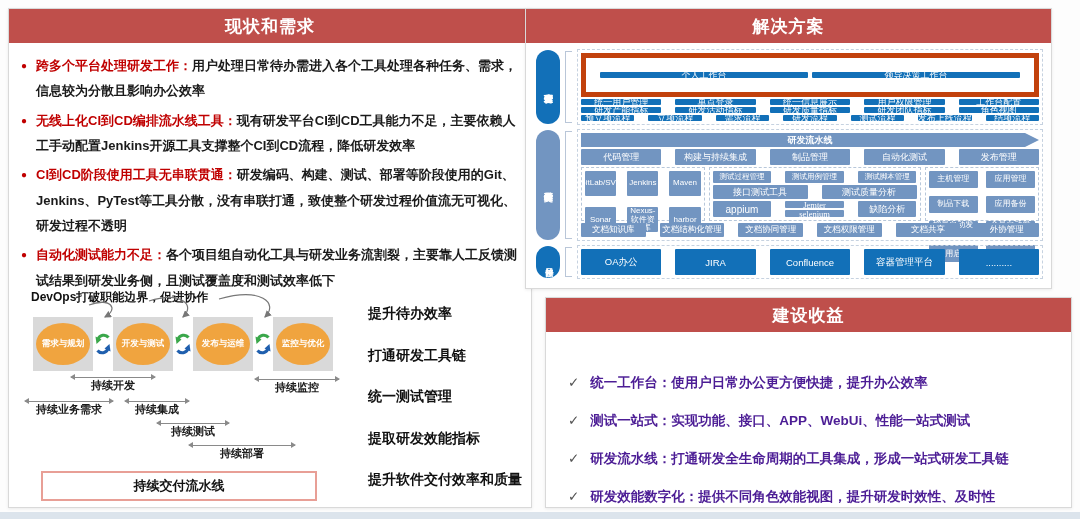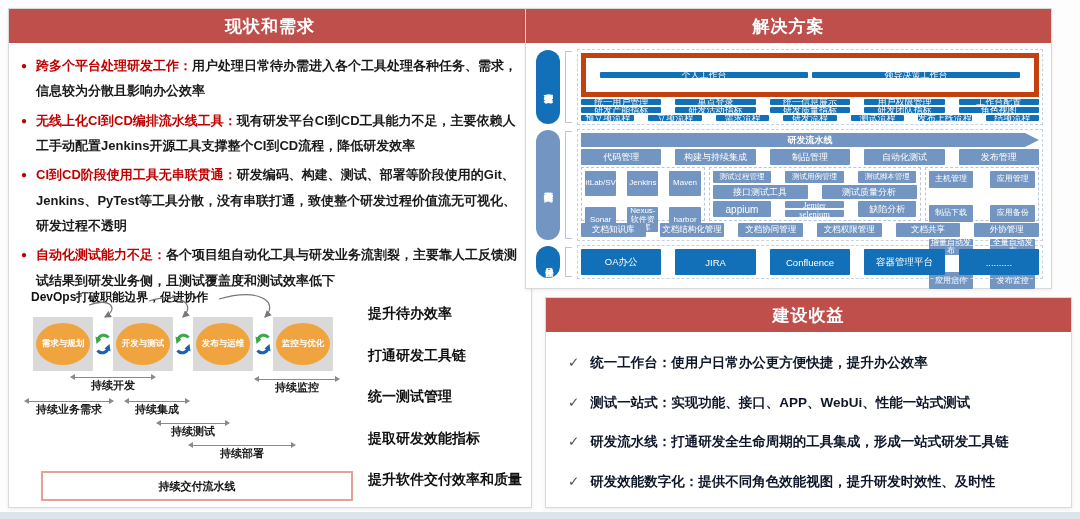--- a/index.html
+++ b/index.html
@@ -41,22 +41,22 @@
   .dline::before,.dline::after{content:""; position:absolute; top:-3px; border-top:3.5px solid transparent; border-bottom:3.5px solid transparent;}
   .dline::before{left:-1px; border-right:5px solid #8a8a8a;}
   .dline::after{right:-1px; border-left:5px solid #8a8a8a;}
   .dlabel{margin-top:0; text-align:center; font-size:11px; font-weight:bold; color:#1a1a1a; white-space:nowrap;}
   .sp1{left:52px; top:88px; width:84px;}
   .sp2{left:236px; top:90px; width:84px;}
   .sp3{left:6px;  top:112px; width:88px;}
   .sp4{left:106px; top:112px; width:64px;}
   .sp5{left:138px; top:134px; width:72px;}
   .sp6{left:170px; top:156px; width:106px;}
-  .pipeline{position:absolute; left:22px; top:182px; width:312px; height:30px; border:2px solid var(--pipeline-border);
-    background:#fff; display:flex; align-items:center; justify-content:center; font-size:11px; font-weight:bold; color:#111;}
+  .pipeline{position:absolute; left:22px; top:182px; width:276px; height:30px; border:2px solid var(--pipeline-border);
+    background:#fff; display:flex; align-items:center; justify-content:center; font-size:13px; font-weight:bold; color:#111;}
   .outcomes{flex:1; padding:16px 2px 14px 14px; display:flex; flex-direction:column; justify-content:space-between;}
   .outcome{font-size:14px; font-weight:bold; color:#111; white-space:nowrap;}
 
   
   .sol-body{position:absolute; top:40px; left:8px; right:8px; bottom:4px; display:flex; flex-direction:column; gap:4px;}
   .sec{display:flex; align-items:stretch;}
   .sec1{height:76px;} .sec2{height:112px;} .sec3{height:34px;}
   .pill{width:24px; flex:none; margin:1px 5px 1px 2px; border-radius:12px; color:#fff; font-weight:bold; font-size:9px;
     writing-mode:vertical-lr; text-orientation:upright; display:flex; align-items:center; justify-content:center; letter-spacing:0;}
   .pill-dark{background:var(--bright-blue);}
@@ -70,36 +70,36 @@
   .portal-row{border:5px solid #c2410c; padding:14px; gap:4px;justify-content:space-between;}
   .sbox{background:var(--steel-blue);}
   .banner{height:14px; flex:none; background:var(--steel-blue); color:#fff; font-size:9px; font-weight:bold;
     display:flex; align-items:center; justify-content:center;
     clip-path:polygon(0 0, calc(100% - 14px) 0, 100% 50%, calc(100% - 14px) 100%, 0 100%);}
   .stage-row{height:16px; flex:none;}
   .groups{display:flex; gap:4px; flex:1; min-height:0;}
   .group{border:1px dashed #b7c7da; padding:3px; display:flex; flex-direction:column; gap:2px; min-width:0;}
   .group-code{width:27%;} .group-test{flex:1;} .group-release{width:25%;}
   .grid3{flex:1; display:grid; grid-template-columns:repeat(3,1fr); grid-auto-rows:1fr; gap:11px;}
-  .grid2{flex:1; display:grid; grid-template-columns:repeat(2,1fr); grid-auto-rows:1fr; gap:17px;}
+  .grid2{flex:1; display:grid; grid-template-columns:repeat(2,1fr); grid-auto-rows:1fr; gap:8px;}
   .grid3 .bbox,.grid2 .bbox{display:flex; font-size:8px; line-height:1.05; white-space:normal; text-align:center; padding:0 1px;}
   .trow-small .bbox{font-size:7.5px;}
   .trow-small{height:12px; flex:none;}
   .trow-mid{height:14px; flex:none;}
   .trow-bot{flex:1;}
   .tstack{flex:1; display:flex; flex-direction:column; gap:2px; min-width:0;font-family:Liberation Serif, serif;}
   .tstack .bbox{font-size:8.5px;}
   .tname{font-size:10px;}
   .docs-row{height:14px; flex:none;}
   .docs-row .bbox{font-size:8.5px;}
   .ext-row .bbox{font-size:9.5px;}
 
   
   .benefit-list{padding:22px 24px 18px 22px; height:177px; display:flex; flex-direction:column; justify-content:space-between;}
-  .benefit{font-size:13.5px; font-weight:bold; color:#0f172a; white-space:nowrap;}
+  .benefit{font-size:13.5px; font-weight:bold; color:#4c1d95; white-space:nowrap;margin-top:20px;}
   .benefit::before{content:"✓"; color:#555; margin-right:11px; font-weight:normal;}
 </style>
 </head>
 <body>
 
 <div class="panel panel-left">
   <div class="panel-header">现状和需求</div>
 
   <div class="bullets">
       <div class="bullet"><span class="blead">跨多个平台处理研发工作：</span><span>用户处理日常待办需进入各个工具处理各种任务、需求，信息较为分散且影响办公效率</span></div>

